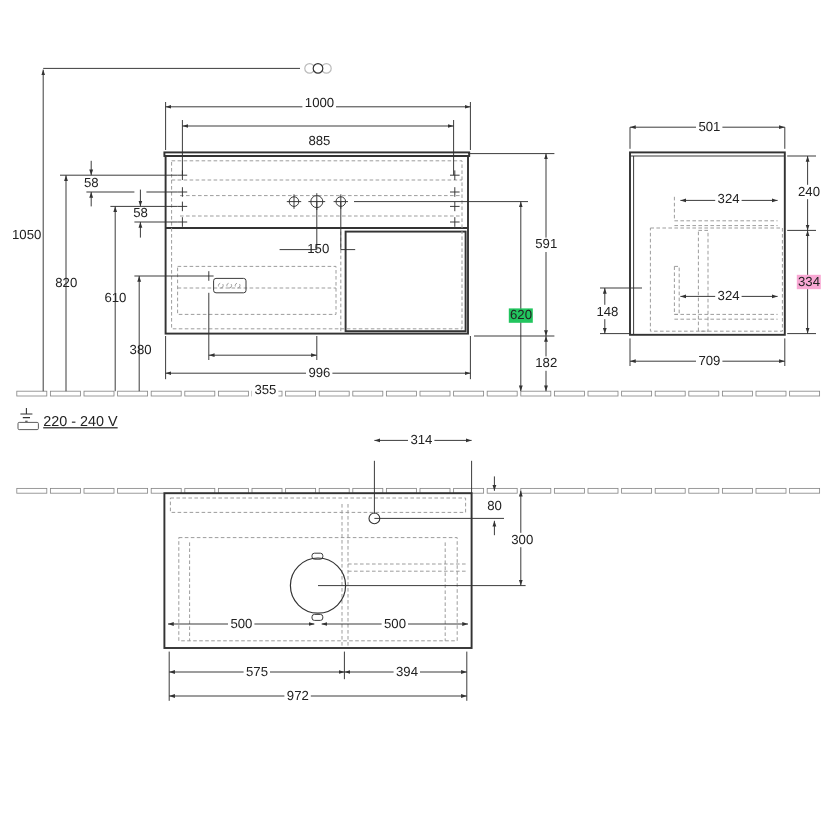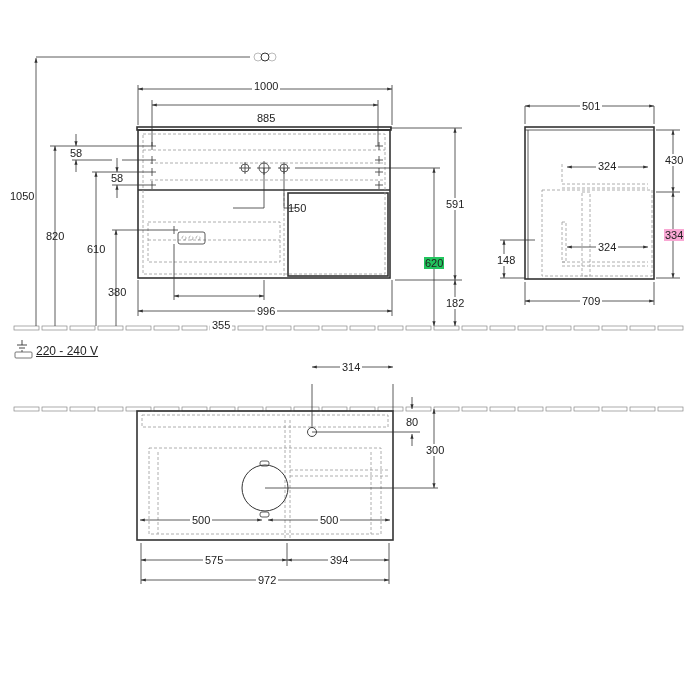--- a/index.html
+++ b/index.html
@@ -234,35 +234,35 @@
 <span class="label" style="left:252px;top:80px;background:#fff;padding:0 2px;">1000</span>
 <span class="label" style="left:255px;top:97px;background:#fff;padding:0 2px;margin-top:15px;">885</span>
 <span class="label" style="left:10px;top:190px;">1050</span>
 <span class="label" style="left:46px;top:230px;">820</span>
 <span class="label" style="left:87px;top:243px;">610</span>
 <span class="label" style="left:70px;top:147px;">58</span>
 <span class="label" style="left:111px;top:172px;">58</span>
 <span class="label" style="left:108px;top:286px;">380</span>
 <span class="label" style="left:210px;top:290px;background:#fff;padding:0 2px;margin-top:29px;">355</span>
 <span class="label" style="left:255px;top:305px;background:#fff;padding:0 2px;">996</span>
-<span class="label" style="left:256px;top:202px;margin-left:32px;">150</span>
+<span class="label" style="left:256px;top:202px;">150</span>
 <span class="label" style="left:445px;top:198px;background:#fff;padding:0 1px;">591</span>
 <span class="label" style="left:424px;top:257px;background:#22c55e;padding:0 1px;">620</span>
 <span class="label" style="left:445px;top:297px;background:#fff;padding:0 1px;">182</span>
 
 <span class="label" style="left:580px;top:100px;background:#fff;padding:0 2px;">501</span>
 <span class="label" style="left:580px;top:295px;background:#fff;padding:0 2px;">709</span>
-<span class="label" style="left:664px;top:154px;background:#fff;padding:0 1px;">430</span>
+<span class="label" style="left:664px;top:154px;background:#fff;padding:0 1px;">240</span>
 <span class="label" style="left:664px;top:229px;background:#f9a8d4;padding:0 1px;">334</span>
 <span class="label" style="left:596px;top:160px;background:#fff;padding:0 2px;">324</span>
 <span class="label" style="left:596px;top:241px;background:#fff;padding:0 2px;">324</span>
 <span class="label" style="left:496px;top:254px;background:#fff;padding:0 1px;">148</span>
 
 <span class="label" style="left:340px;top:361px;background:#fff;padding:0 2px;">314</span>
 <span class="label" style="left:406px;top:416px;">80</span>
 <span class="label" style="left:425px;top:444px;background:#fff;padding:0 1px;">300</span>
 <span class="label" style="left:190px;top:514px;background:#fff;padding:0 2px;">500</span>
 <span class="label" style="left:318px;top:514px;background:#fff;padding:0 2px;">500</span>
 <span class="label" style="left:203px;top:554px;background:#fff;padding:0 2px;">575</span>
 <span class="label" style="left:328px;top:554px;background:#fff;padding:0 2px;">394</span>
-<span class="label" style="left:256px;top:574px;background:#fff;padding:0 2px;">972</span>
+<span class="label" style="left:237px;top:574px;background:#fff;padding:0 2px;">972</span>
 
 <span class="label" style="left:36px;top:344px;font-size:12px;text-decoration:underline;">220 - 240 V</span>
 
 </body></html>

